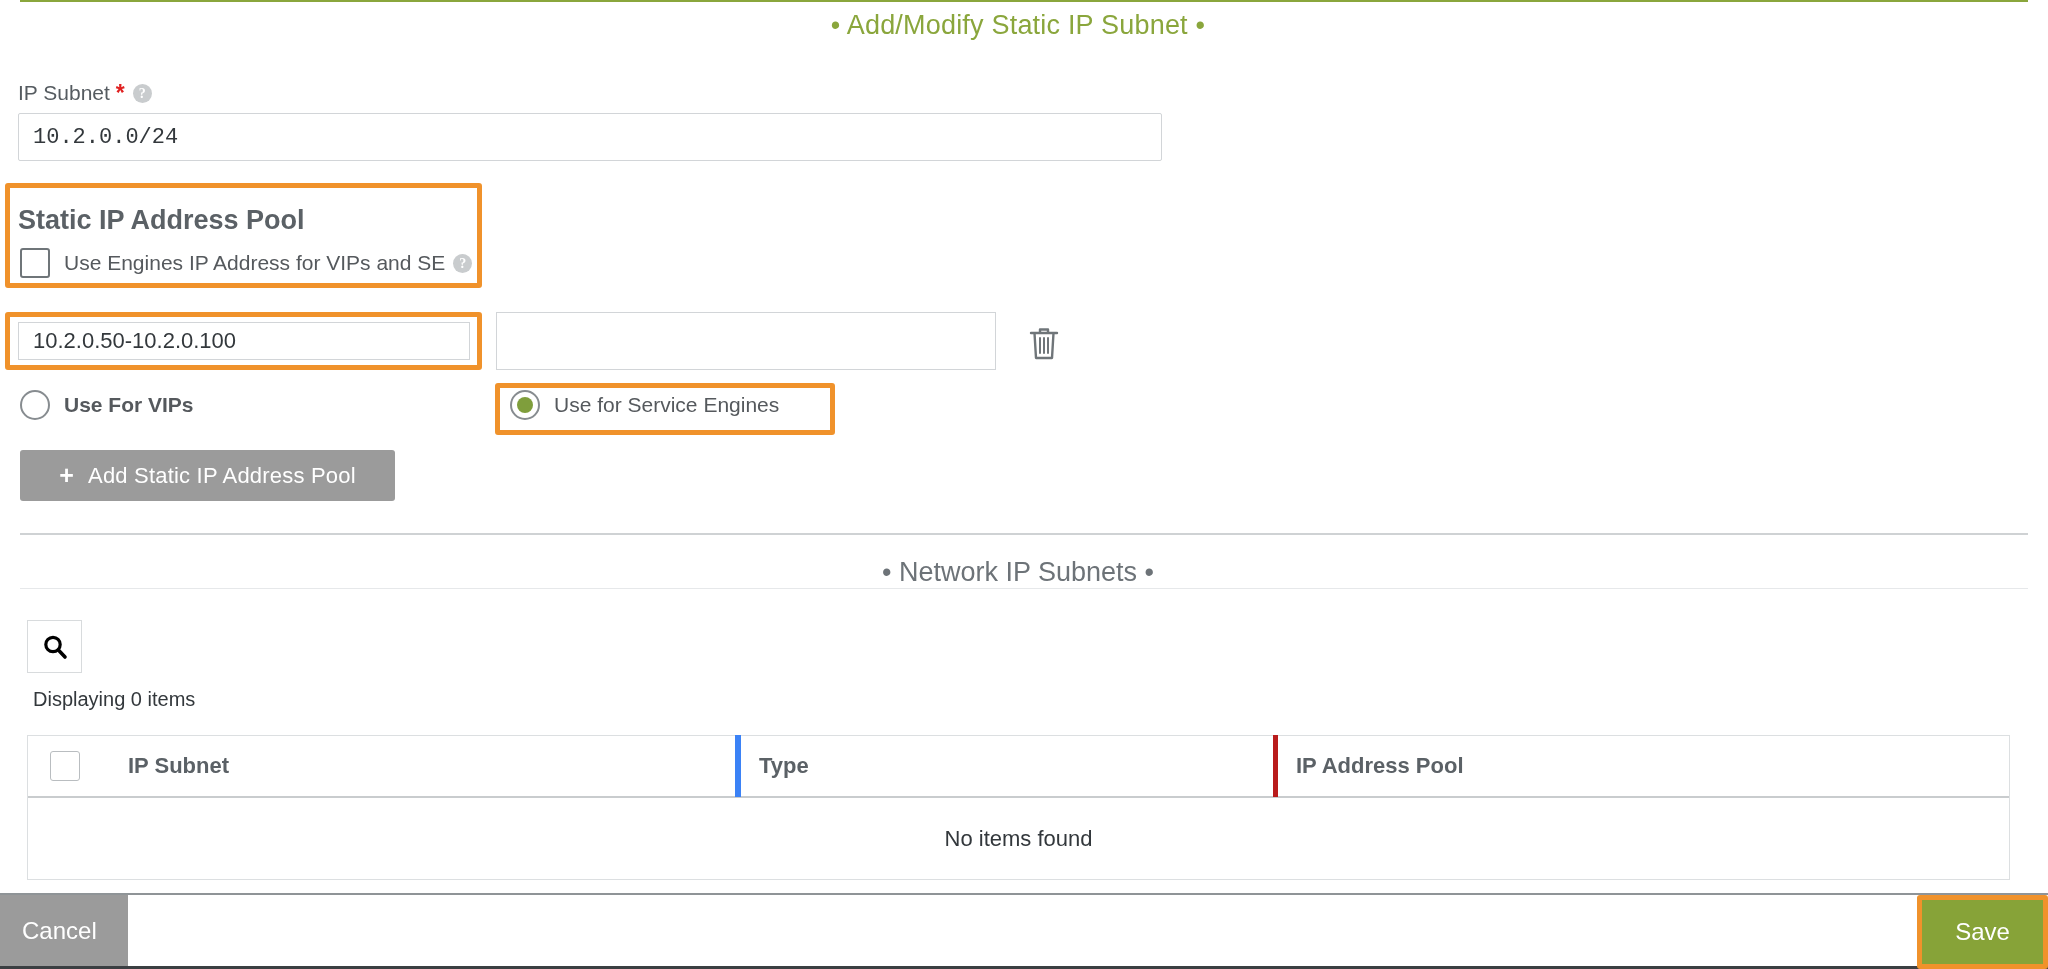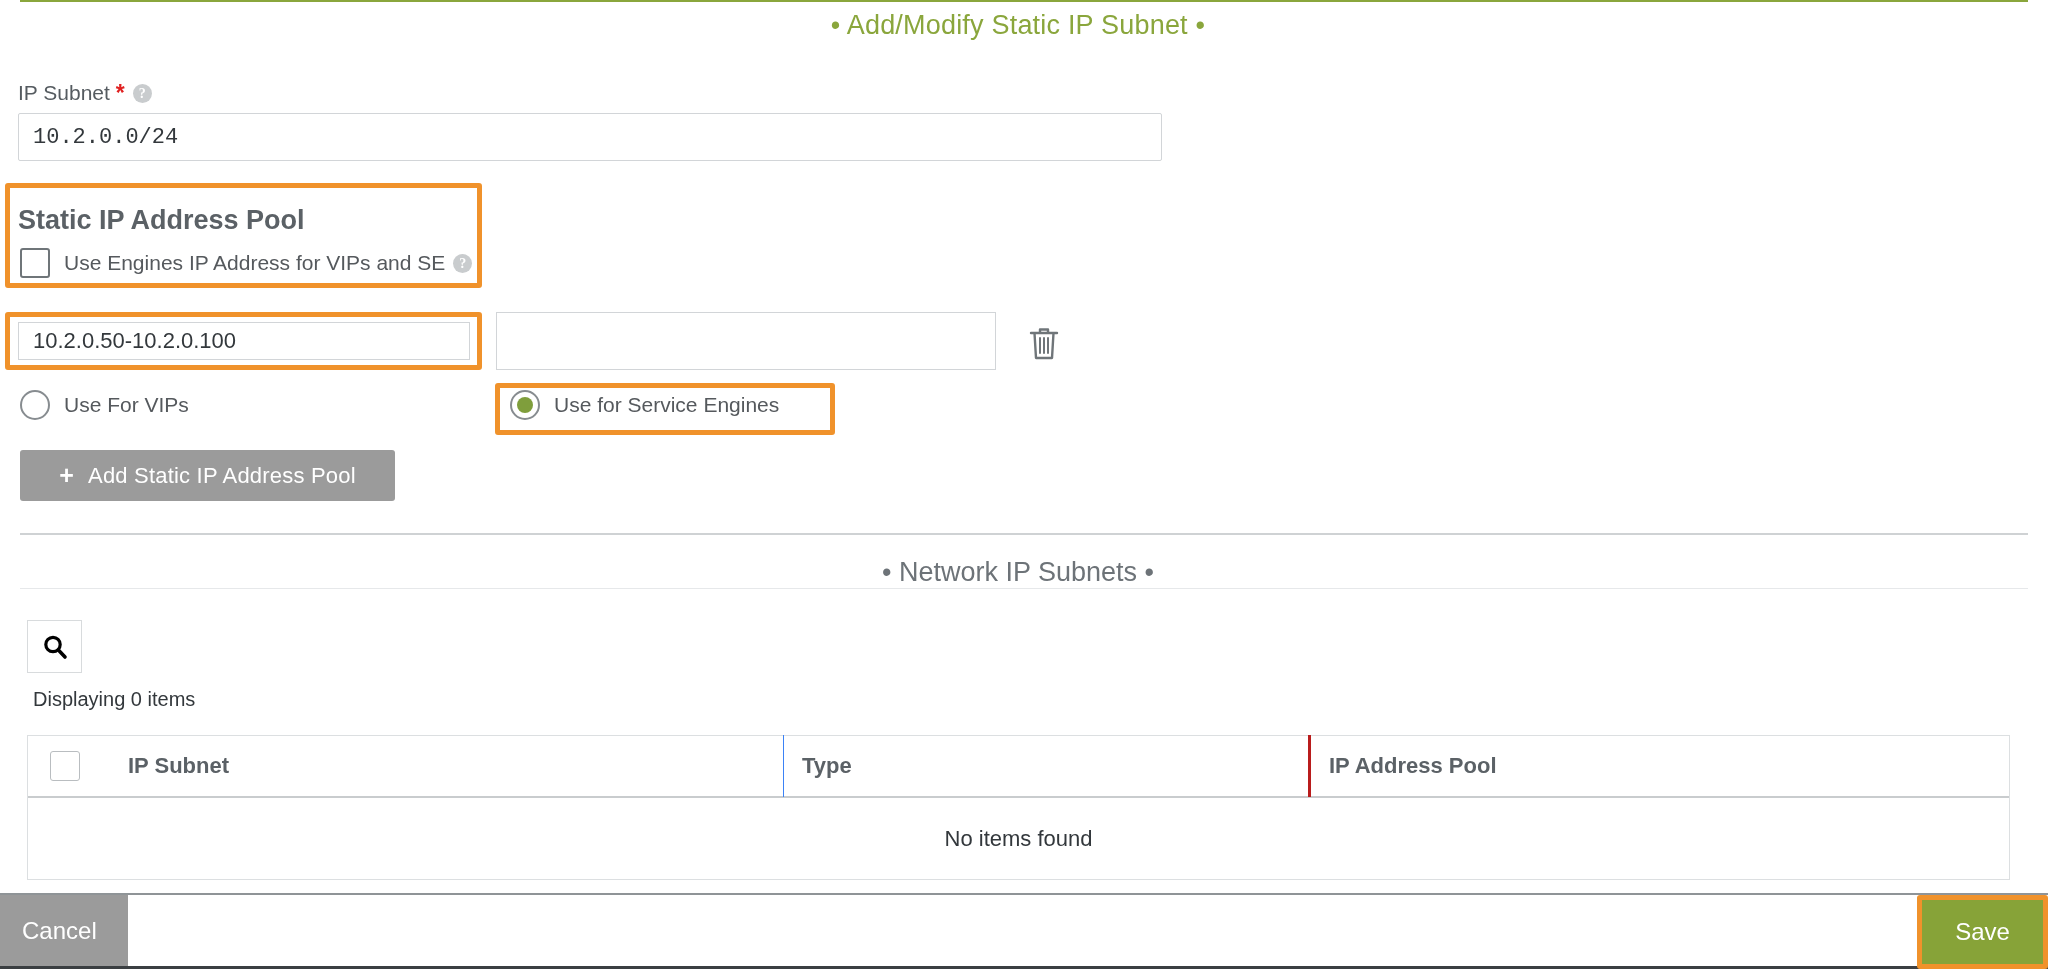--- a/index.html
+++ b/index.html
@@ -160,21 +160,21 @@
     padding: 0;
   }
 
   
   .radio-row { position: absolute; top: 385px; left: 0; width: 100%; height: 48px; }
   .radio-item {
     position: absolute;
     display: flex;
     align-items: center;
   }
-  .radio-vips { left: 20px; top: 5px; }
+  .radio-vips { left: 20px; top: 5px; font-weight: bold; }
   .radio-se   { left: 510px; top: 5px; }
   .radio-circle {
     width: 30px; height: 30px;
     border: 2px solid #878c90;
     border-radius: 50%;
     background: #ffffff;
     flex: none;
     position: relative;
   }
   .radio-circle.checked::after {
@@ -290,22 +290,22 @@
     font-weight: bold;
     color: #5b6166;
     padding-left: 18px;
     height: 62px;
     line-height: 62px;
     white-space: nowrap;
   }
   .th-check { width: 82px; display: flex; align-items: center; padding-left: 22px; }
   .th-check .checkbox { width: 30px; height: 30px; border: 1px solid #b9bdc0; }
   .th-subnet { width: 625px; }
-  .th-type   { width: 525px; border-left: 1px solid #3b82f6; margin-left: 48px; }
-  .th-pool   { flex: 1; border-left: 3px solid #b91c1c; }
+  .th-type   { width: 525px; border-left: 6px solid #3b82f6; }
+  .th-pool   { flex: 1; border-left: 5px solid #b91c1c; margin-left: 13px; }
   .tbody-empty {
     height: 82px;
     display: flex;
     align-items: center;
     justify-content: center;
     font-size: 22px;
     color: #33383c;
     border-bottom: 1px solid #dcdfe1;
   }
 

